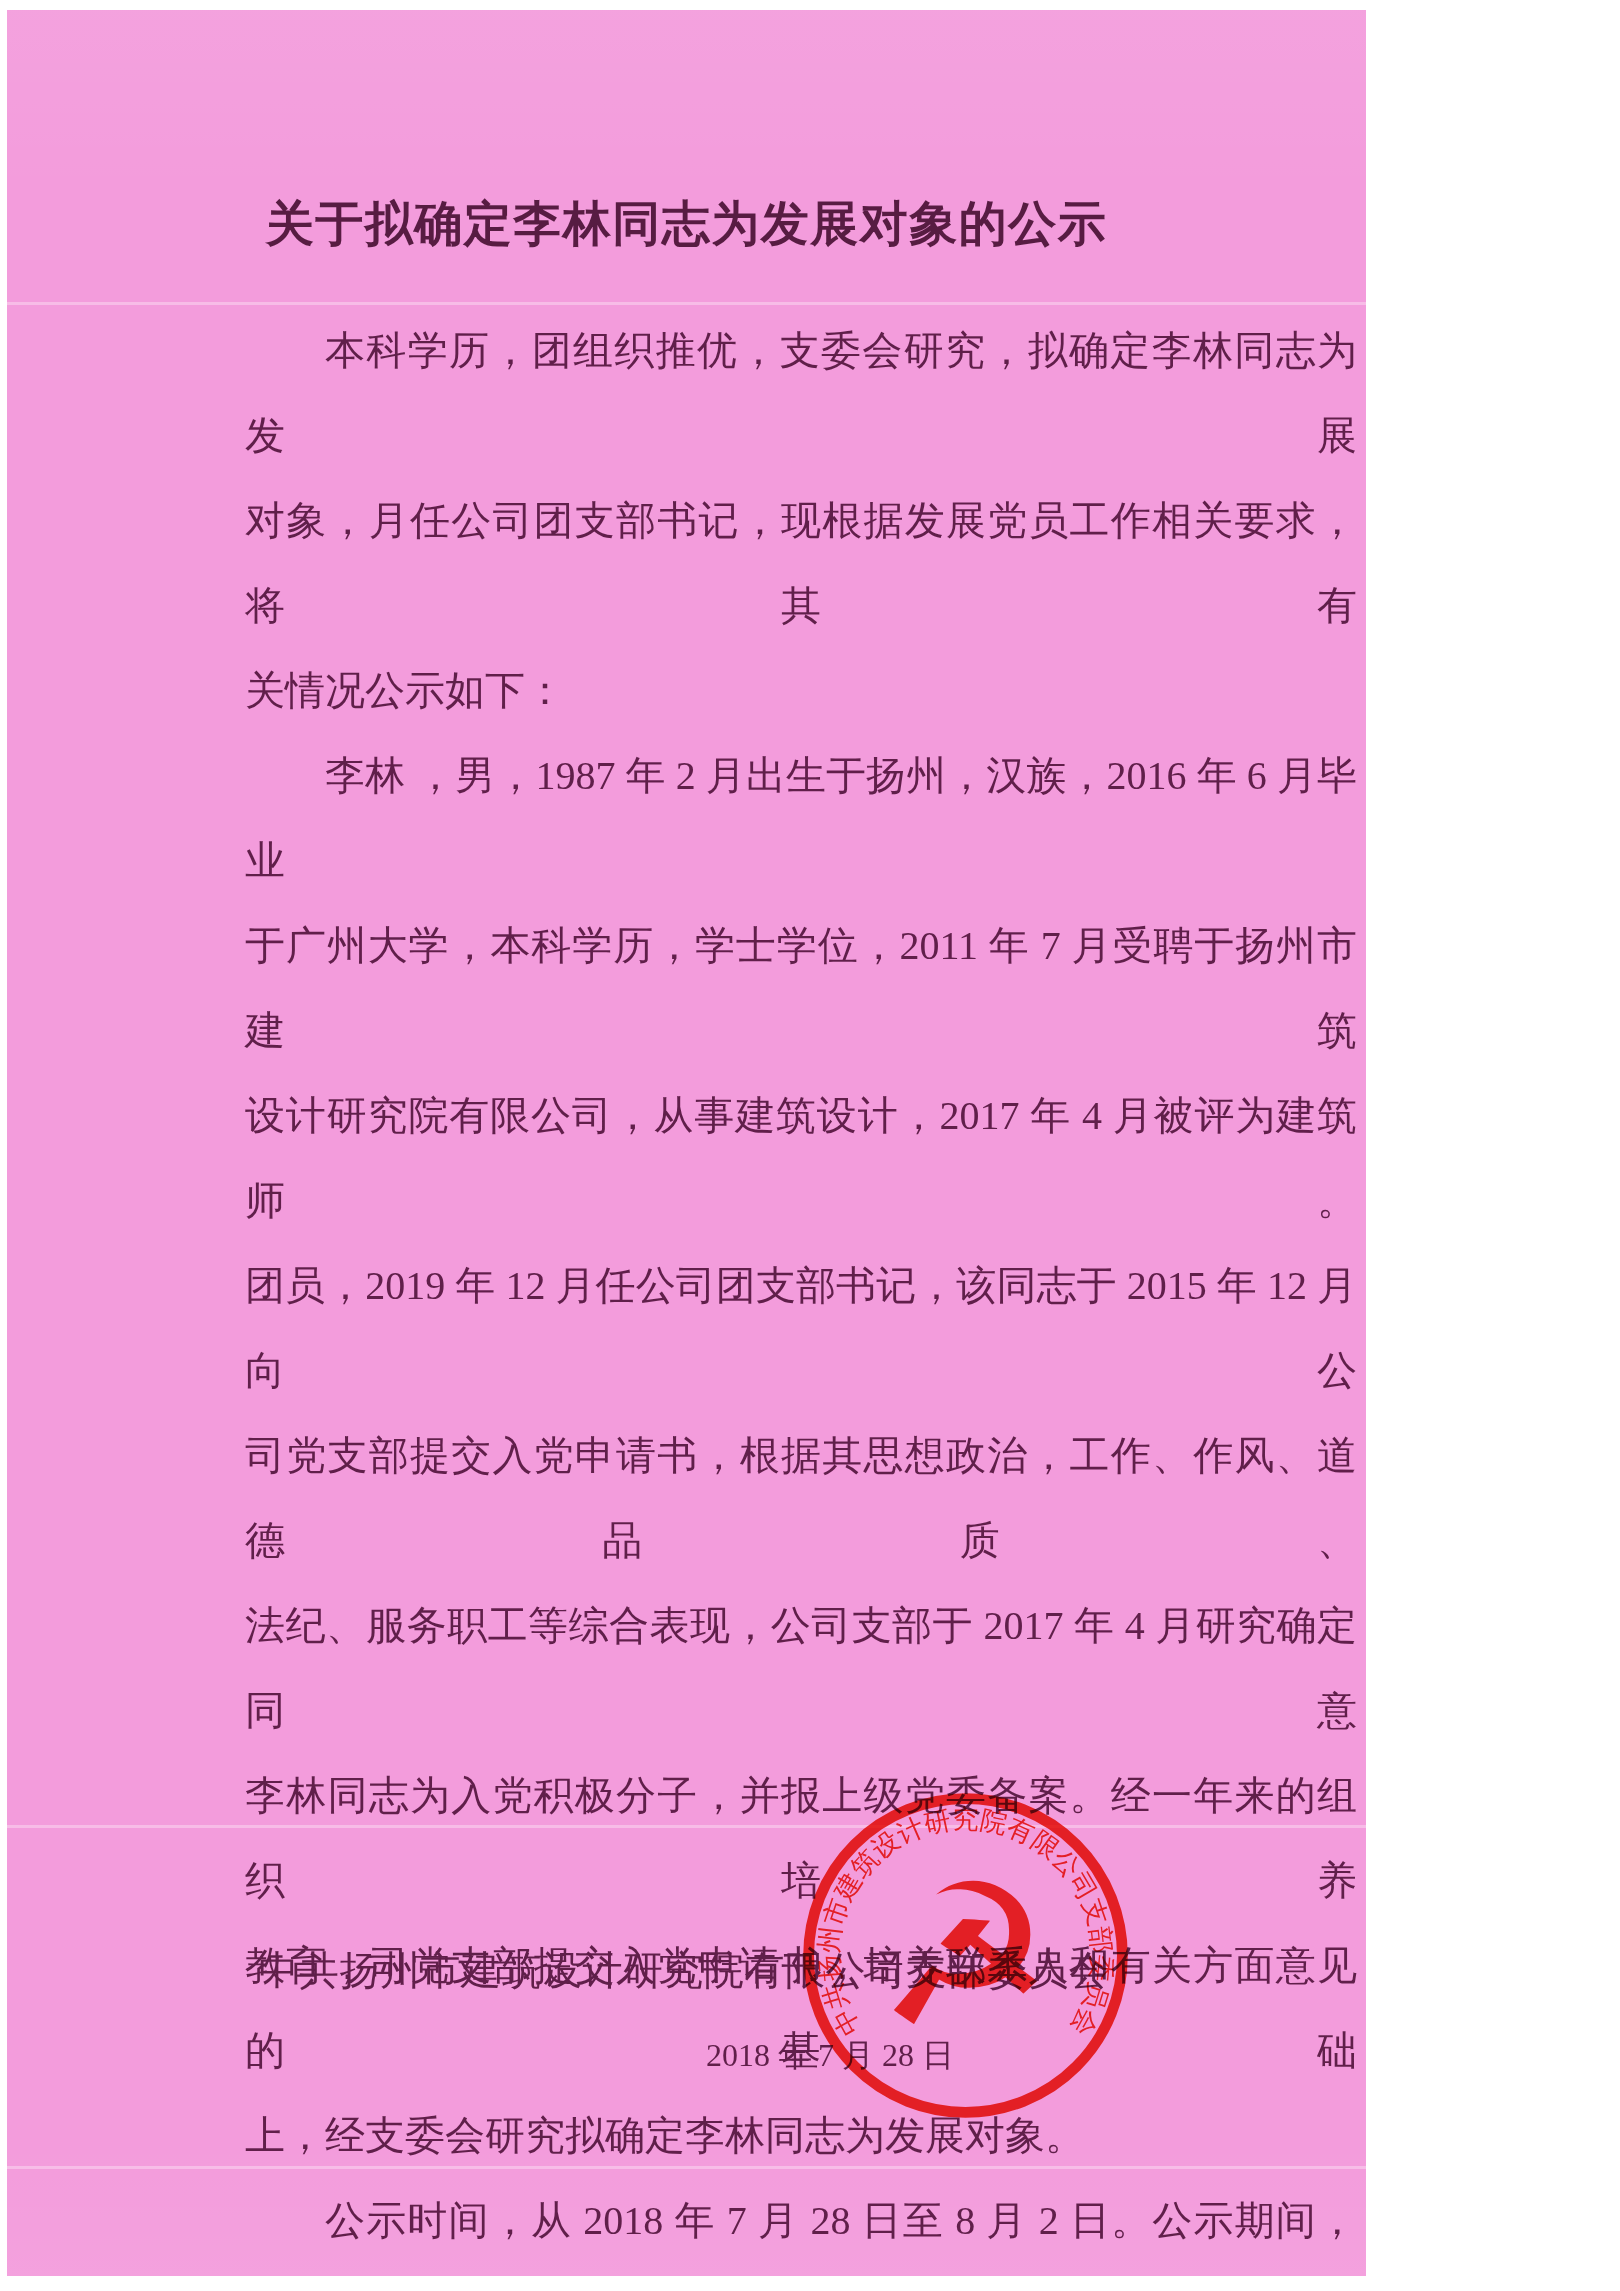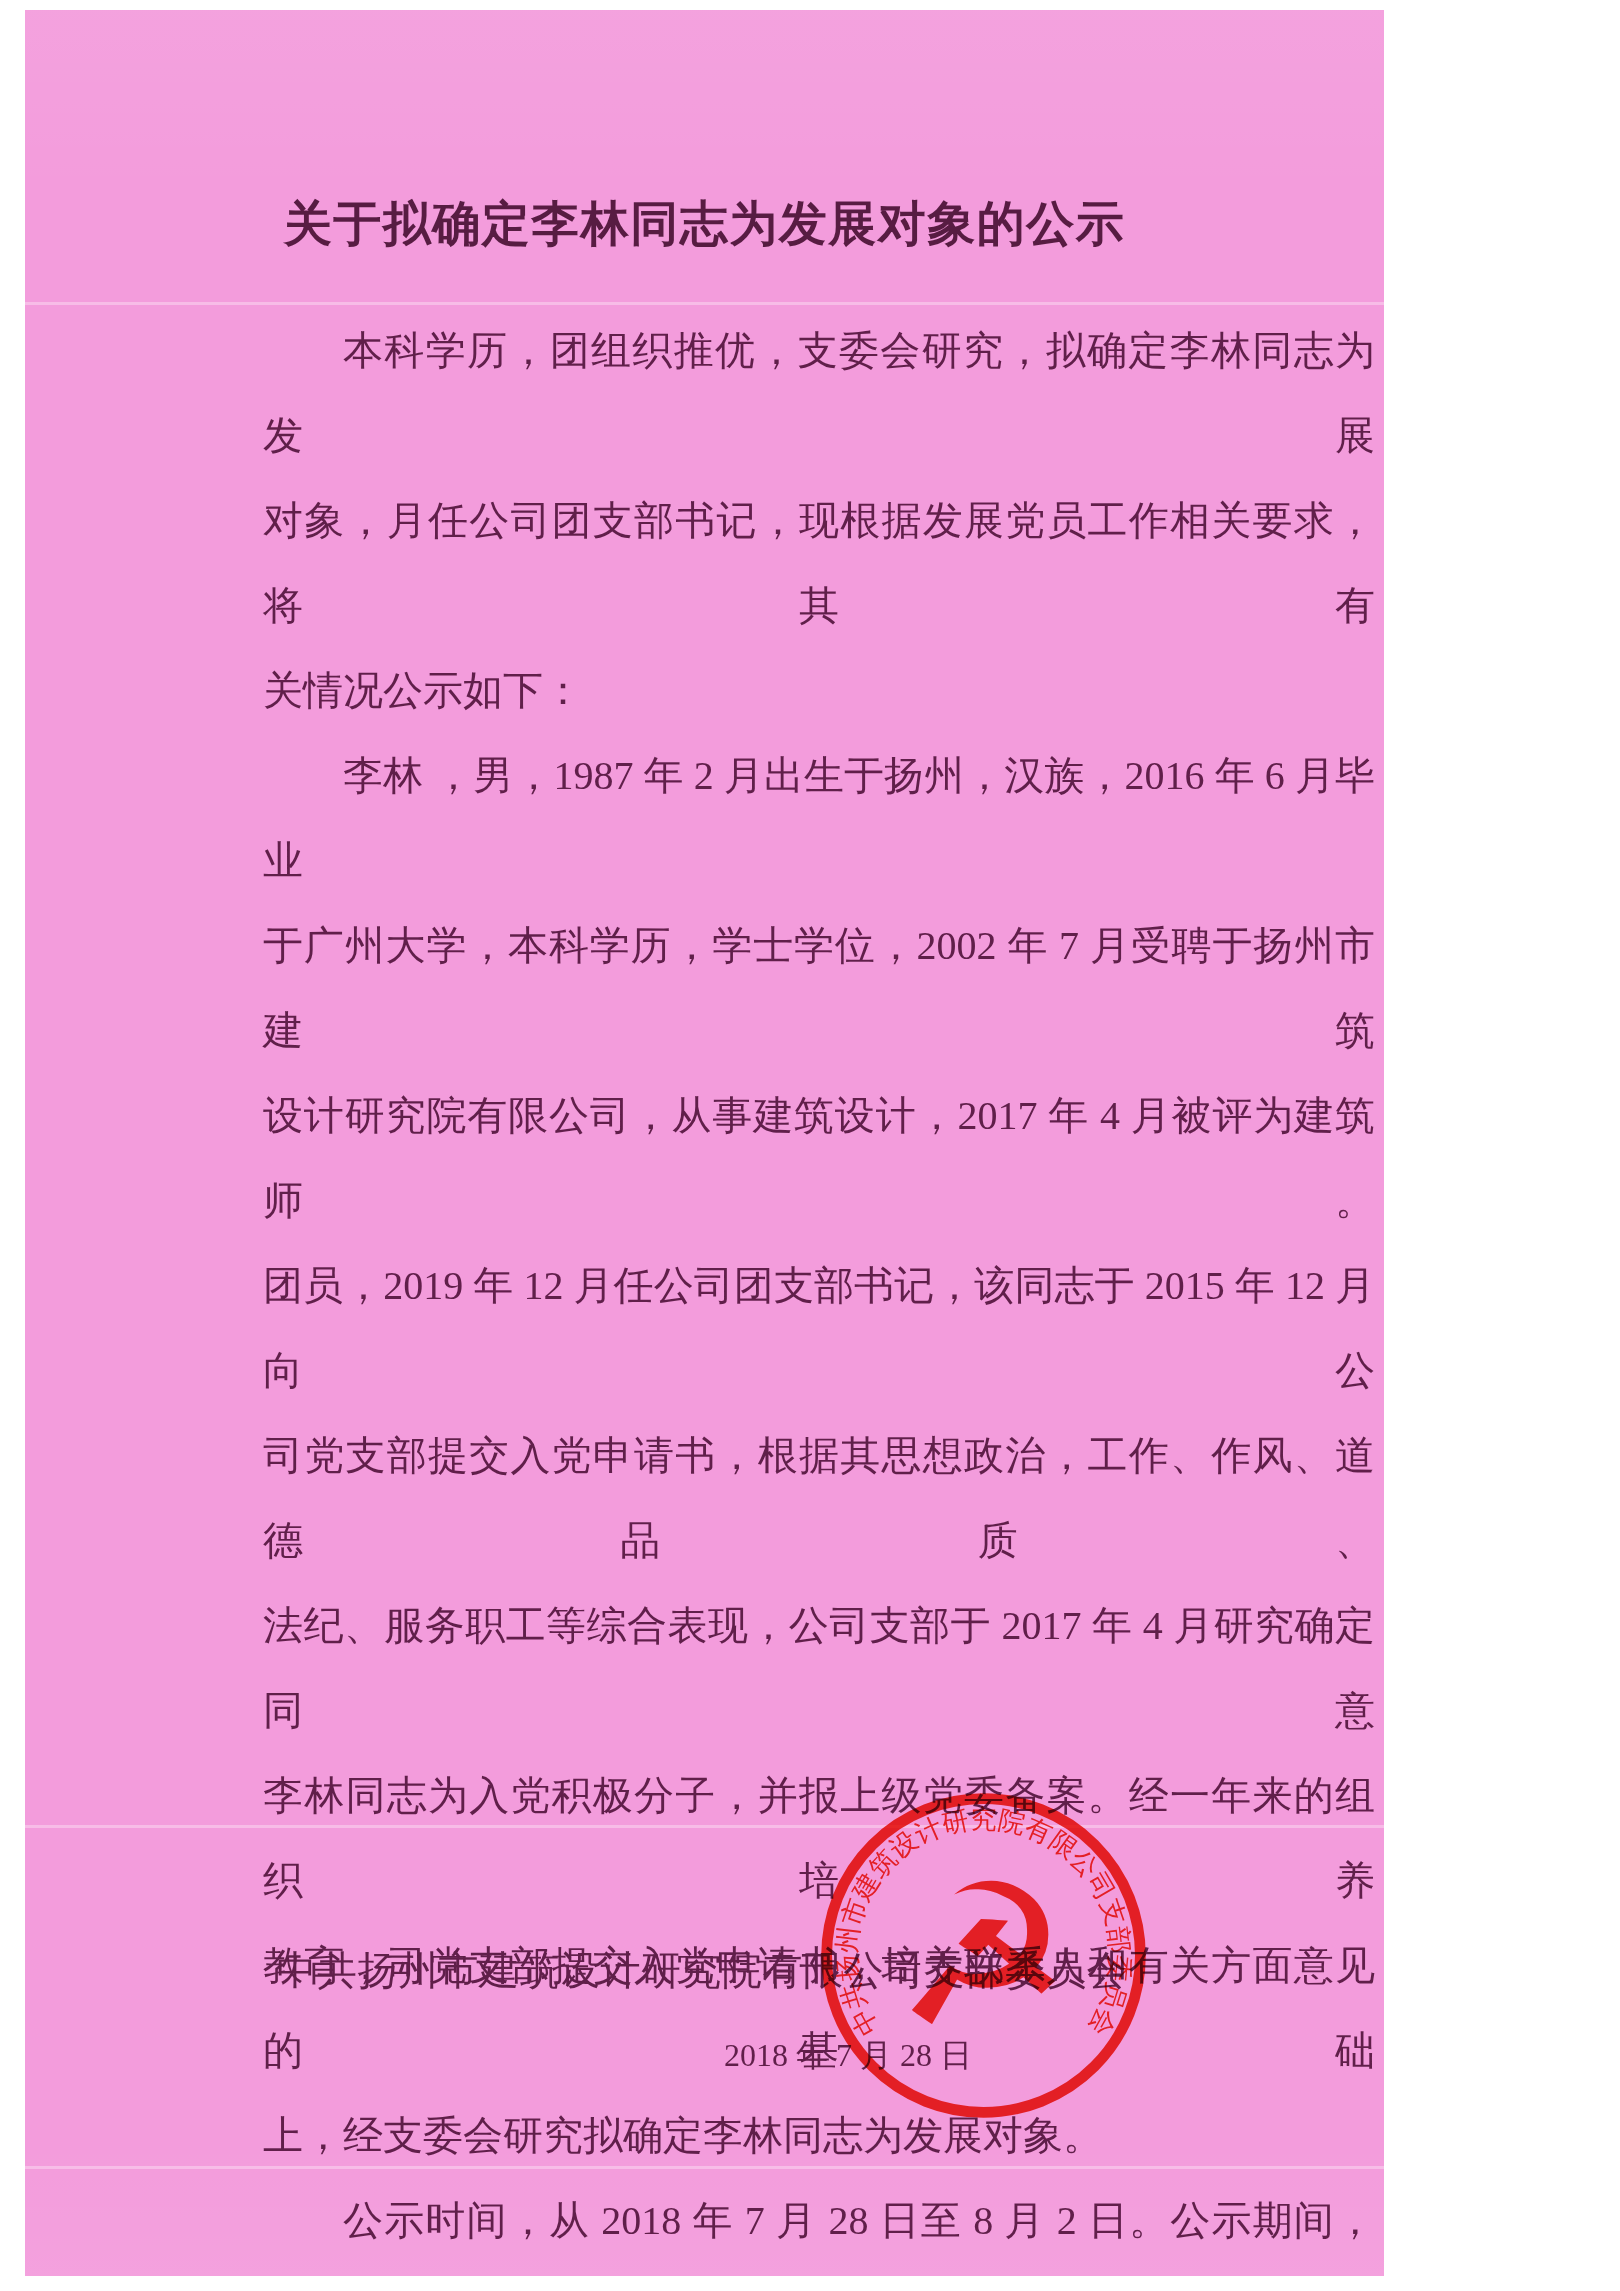--- a/index.html
+++ b/index.html
@@ -5,21 +5,21 @@
   html,body{margin:0;padding:0;}
   body{
     width:1620px;height:2292px;
     background:#ffffff;
     overflow:hidden;
     position:relative;
     font-family:"Liberation Serif","DejaVu Serif",serif;
   }
   .page{
     position:absolute;
-    left:25px;top:9.8px;
+    left:7px;top:9.8px;
     width:1359px;height:2266px;
     background:#f39cdc;
     background-image:
       linear-gradient(180deg, rgba(255,255,255,.06) 0%, rgba(255,255,255,0) 8%),
       linear-gradient(0deg, rgba(255,255,255,.05) 0%, rgba(255,255,255,0) 6%);
     overflow:hidden;
   }
   .scanline{
     position:absolute;left:0;width:100%;height:2.9px;
     background:rgba(255,255,255,.33);
@@ -77,21 +77,21 @@
   <div class="scanline sl2"></div>
   <div class="scanline sl3"></div>
 
   <h1 class="title">关于拟确定李林同志为发展对象的公示</h1>
 
   <div class="bodytext">
     <div class="line indent">本科学历，团组织推优，支委会研究，拟确定李林同志为发展</div>
     <div class="line">对象，月任公司团支部书记，现根据发展党员工作相关要求，将其有</div>
     <div class="line last">关情况公示如下：</div>
     <div class="line indent">李林 ，男，1987 年 2 月出生于扬州，汉族，2016 年 6 月毕业</div>
-    <div class="line">于广州大学，本科学历，学士学位，2002 年 7 月受聘于扬州市建筑</div>
+    <div class="line">于广州大学，本科学历，学士学位，2011 年 7 月受聘于扬州市建筑</div>
     <div class="line">设计研究院有限公司，从事建筑设计，2017 年 4 月被评为建筑师。</div>
     <div class="line">团员，2019 年 12 月任公司团支部书记，该同志于 2015 年 12 月向公</div>
     <div class="line">司党支部提交入党申请书，根据其思想政治，工作、作风、道德品质、</div>
     <div class="line">法纪、服务职工等综合表现，公司支部于 2017 年 4 月研究确定同意</div>
     <div class="line">李林同志为入党积极分子，并报上级党委备案。经一年来的组织培养</div>
     <div class="line">教育，司党支部提交入党申请书，培养联系人和有关方面意见的基础</div>
     <div class="line last">上，经支委会研究拟确定李林同志为发展对象。</div>
     <div class="line indent">公示时间，从 2018 年 7 月 28 日至 8 月 2 日。公示期间，如对</div>
 
   </div>

